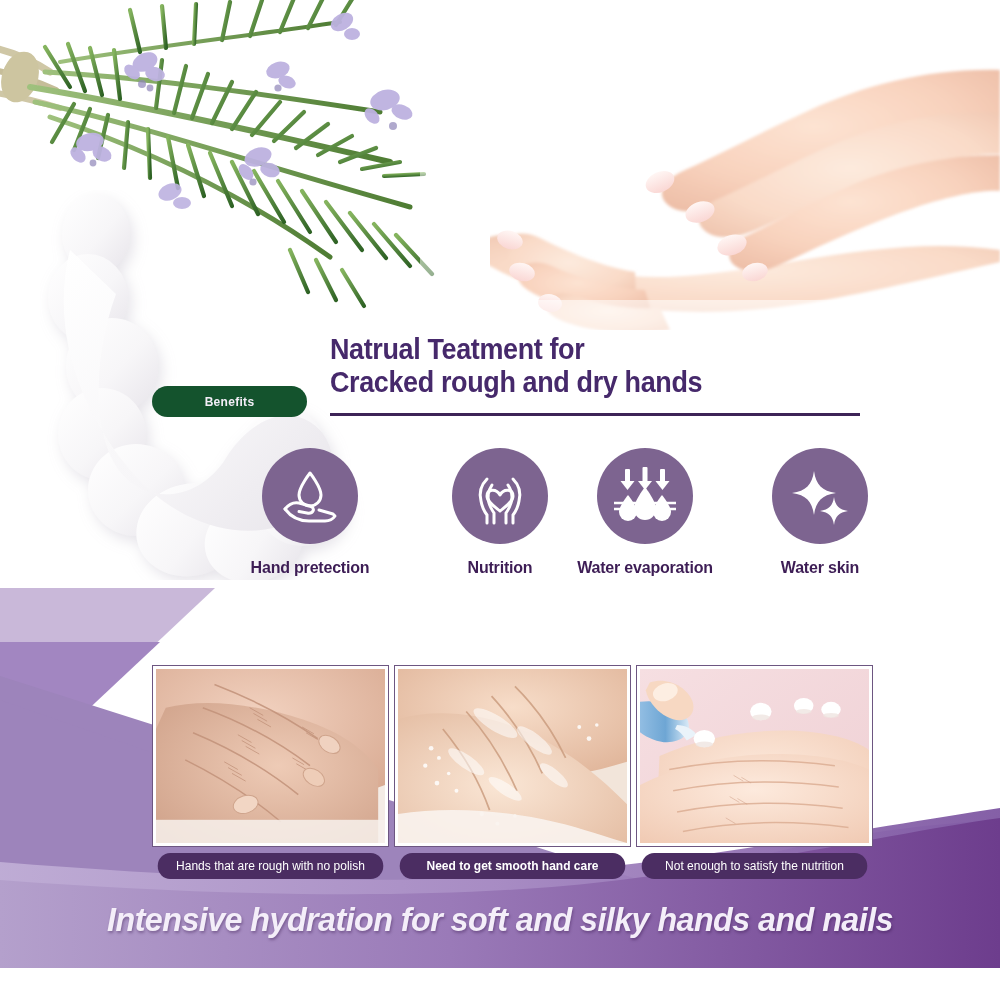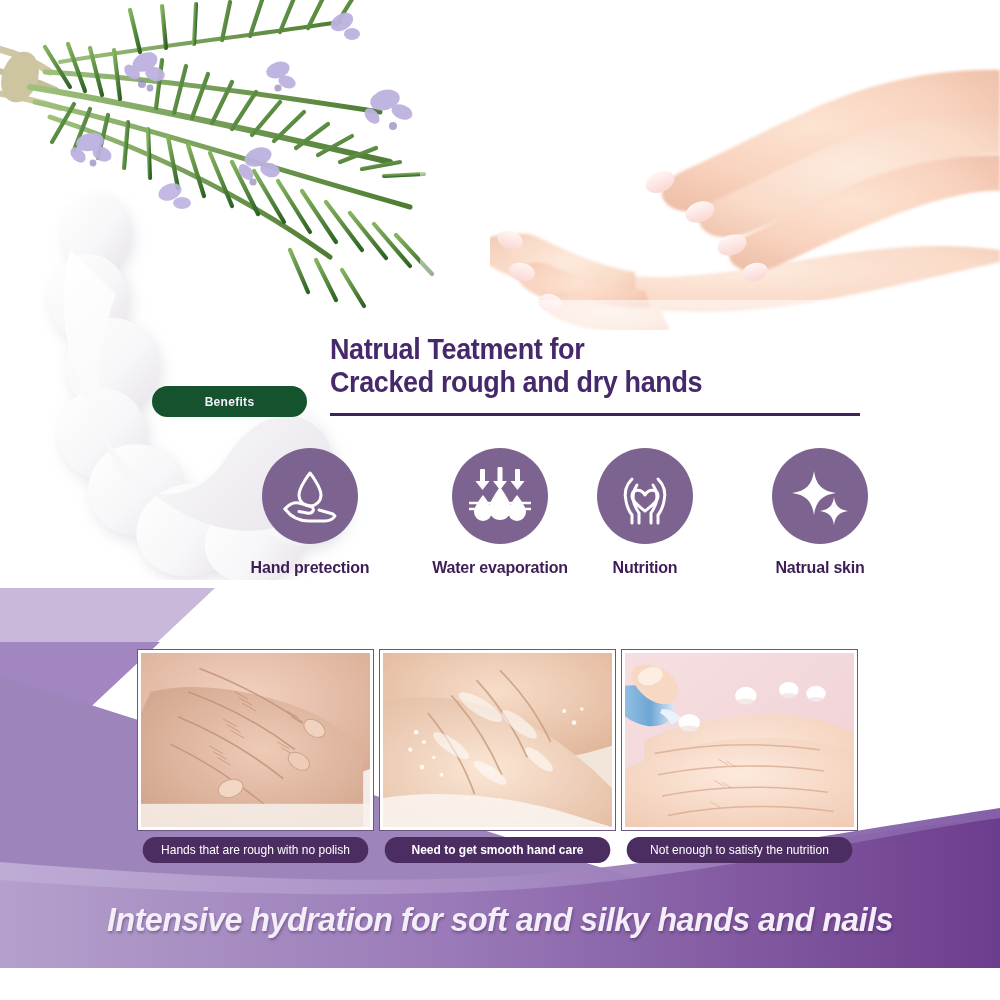--- a/index.html
+++ b/index.html
@@ -55,21 +55,21 @@
   .b-label {
     font-size:16px; font-weight:bold; color:#3d1d55; line-height:1.22;
     letter-spacing:-0.2px;
   }
 
   
   .diagonals { position:absolute; left:0; top:580px; width:1000px; height:420px; }
 
   
   .cards { position:absolute; left:0; top:650px; width:1000px; height:225px; }
-  .card { position:absolute; top:0; width:235px; }
+  .card { position:absolute; top:16px; width:235px;margin-left:15px; }
   .card:nth-child(1){ left:138px; }
   .card:nth-child(2){ left:380px;font-weight:bold; }
   .card:nth-child(3){ left:622px;text-align:right; }
   .card-photo {
     width:235px; height:180px; border:3px solid #ffffff; outline:1px solid #6d5681;
     background:#f2e9e2; overflow:hidden; position:relative;
   }
   .card-caption {
     margin-top:7px; height:26px; border-radius:13px;
     background:#4b2d62;
@@ -321,20 +321,36 @@
         </svg>
       </div>
       <div class="b-label">
         <span>Hand pretection</span><br>
         <span>effect</span>
       </div>
     </div>
 
     <div class="benefit">
       <div class="b-circle">
+        <svg width="62" height="62" viewBox="0 0 62 62">
+          <path d="M31 30 c-4 -7 -13 -6 -13 1 0 6 8 11 13 15 5 -4 13 -9 13 -15 0 -7 -9 -8 -13 -1 Z" fill="none" stroke="#fff" stroke-width="3" stroke-linejoin="round"></path>
+          <path d="M18 14 C12 20 10 28 12 36 c1 6 3 10 6 14 v8" fill="none" stroke="#fff" stroke-width="3" stroke-linecap="round"></path>
+          <path d="M23 20 C19 26 18 32 20 38 c1 4 3 7 5 10 v10" fill="none" stroke="#fff" stroke-width="3" stroke-linecap="round"></path>
+          <path d="M44 14 C50 20 52 28 50 36 c-1 6 -3 10 -6 14 v8" fill="none" stroke="#fff" stroke-width="3" stroke-linecap="round"></path>
+          <path d="M39 20 C43 26 44 32 42 38 c-1 4 -3 7 -5 10 v10" fill="none" stroke="#fff" stroke-width="3" stroke-linecap="round"></path>
+        </svg>
+      </div>
+      <div class="b-label">
+        <span>Nutrition</span><br>
+        <span>supply</span>
+      </div>
+    </div>
+
+    <div class="benefit">
+      <div class="b-circle">
         <svg width="66" height="66" viewBox="0 0 66 66">
           <g fill="#fff">
             <rect x="13" y="6" width="5" height="13" rx="1"></rect>
             <path d="M8.5 18 h14 l-7 9 Z"></path>
             <rect x="30.5" y="4" width="5" height="15" rx="1"></rect>
             <path d="M26 18 h14 l-7 9 Z"></path>
             <rect x="48" y="6" width="5" height="13" rx="1"></rect>
             <path d="M43.5 18 h14 l-7 9 Z"></path>
           </g>
           <g stroke="#fff" stroke-width="2.6" fill="none">
@@ -350,42 +366,26 @@
       </div>
       <div class="b-label">
         <span>Water evaporation</span><br>
         <span>prevention</span>
       </div>
     </div>
 
     <div class="benefit">
       <div class="b-circle">
         <svg width="62" height="62" viewBox="0 0 62 62">
-          <path d="M31 30 c-4 -7 -13 -6 -13 1 0 6 8 11 13 15 5 -4 13 -9 13 -15 0 -7 -9 -8 -13 -1 Z" fill="none" stroke="#fff" stroke-width="3" stroke-linejoin="round"></path>
-          <path d="M18 14 C12 20 10 28 12 36 c1 6 3 10 6 14 v8" fill="none" stroke="#fff" stroke-width="3" stroke-linecap="round"></path>
-          <path d="M23 20 C19 26 18 32 20 38 c1 4 3 7 5 10 v10" fill="none" stroke="#fff" stroke-width="3" stroke-linecap="round"></path>
-          <path d="M44 14 C50 20 52 28 50 36 c-1 6 -3 10 -6 14 v8" fill="none" stroke="#fff" stroke-width="3" stroke-linecap="round"></path>
-          <path d="M39 20 C43 26 44 32 42 38 c-1 4 -3 7 -5 10 v10" fill="none" stroke="#fff" stroke-width="3" stroke-linecap="round"></path>
-        </svg>
-      </div>
-      <div class="b-label">
-        <span>Nutrition</span><br>
-        <span>supply</span>
-      </div>
-    </div>
-
-    <div class="benefit">
-      <div class="b-circle">
-        <svg width="62" height="62" viewBox="0 0 62 62">
           <path d="M25 6 C27 20 33 26 47 28 C33 30 27 36 25 50 C23 36 17 30 3 28 C17 26 23 20 25 6 Z" fill="#fff"></path>
           <path d="M45 32 C46.4 41 50 44.6 59 46 C50 47.4 46.4 51 45 60 C43.6 51 40 47.4 31 46 C40 44.6 43.6 41 45 32 Z" fill="#fff"></path>
         </svg>
       </div>
       <div class="b-label">
-        <span>Natrual skin</span>
+        <span>Water skin</span>
       </div>
     </div>
   </div>
 
   <svg class="diagonals" viewBox="0 0 1000 420" preserveAspectRatio="none">
     <defs>
       <linearGradient id="bandgrad" x1="0" y1="0" x2="1" y2="0">
         <stop offset="0%" stop-color="#b4a0cc"></stop>
         <stop offset="45%" stop-color="#9a7ab8"></stop>
         <stop offset="100%" stop-color="#6d3d8d"></stop>

